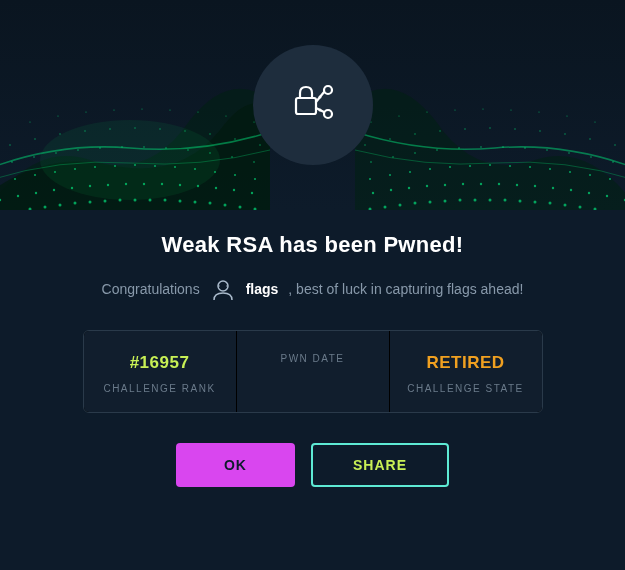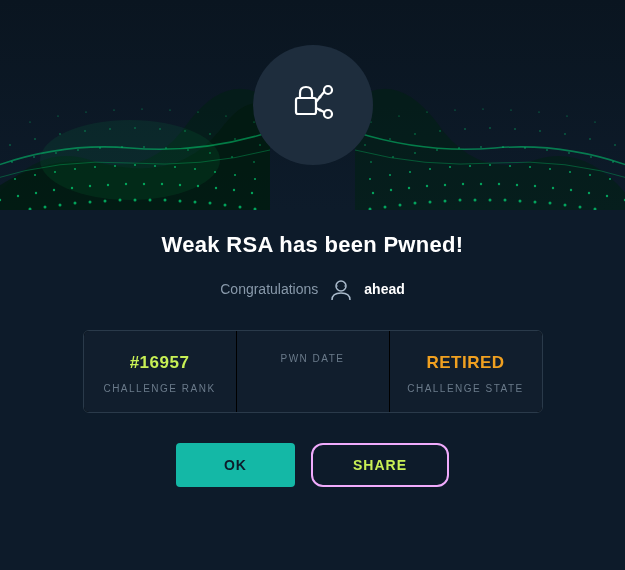--- a/index.html
+++ b/index.html
@@ -119,37 +119,37 @@
       text-transform: uppercase;
       text-align: right;
     }
 
     .buttons {
       display: flex;
       gap: 16px;
     }
 
     .btn-ok {
-      background-color: #14b8a6;
+      background-color: #d946ef;
       color: #0d1b2a;
       border: none;
       border-radius: 4px;
       padding: 12px 48px;
       font-size: 14px;
       font-weight: 700;
       letter-spacing: 1px;
       cursor: pointer;
       text-transform: uppercase;
     }
 
     .btn-share {
       background-color: transparent;
       color: #c8f055;
-      border: 2px solid #f0abfc;
-      border-radius: 12px;
+      border: 2px solid #5eead4;
+      border-radius: 4px;
       padding: 12px 40px;
       font-size: 14px;
       font-weight: 700;
       letter-spacing: 1px;
       cursor: pointer;
       text-transform: uppercase;
     }
 
     
     .grid-dots-left {
@@ -401,21 +401,22 @@
 
   <div class="congrats-line">
     <span class="congrats-text">Congratulations</span>
 
     <svg width="26" height="26" viewBox="0 0 26 26" xmlns="http://www.w3.org/2000/svg">
       <circle cx="13" cy="10" r="5" fill="none" stroke="#aabbcc" stroke-width="1.5"></circle>
       <path d="M4 24 Q4 17 13 17 Q22 17 22 24" fill="none" stroke="#aabbcc" stroke-width="1.5"></path>
       <circle cx="9" cy="10" r="1" fill="#aabbcc" opacity="0.5"></circle>
       <circle cx="17" cy="10" r="1" fill="#aabbcc" opacity="0.5"></circle>
     </svg>
-    <span class="username">ahead</span>
+    <span class="username">flags</span>
+    <span class="congrats-text">, best of luck in capturing flags ahead!</span>
   </div>
 
   <div class="stats-grid">
     <div class="stat-cell">
       <span class="stat-value rank">#16957</span>
       <span class="stat-label">CHALLENGE RANK</span>
     </div>
     <div class="stat-cell">
       <span class="stat-label">PWN DATE</span>
     </div>

